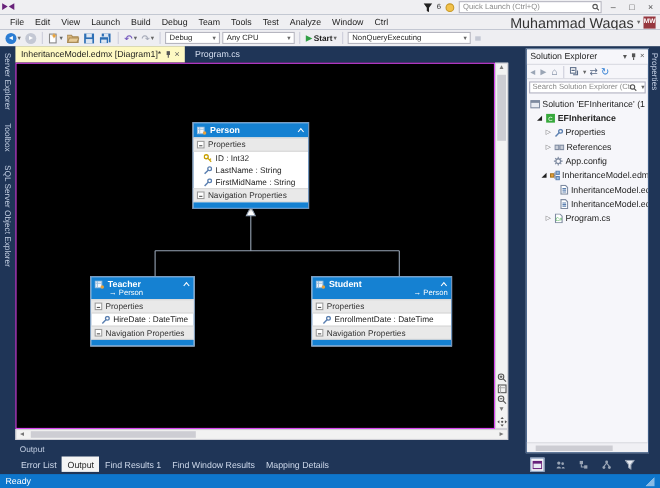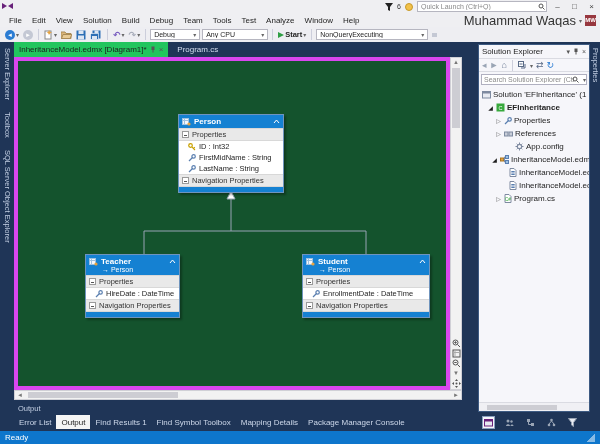--- a/index.html
+++ b/index.html
@@ -59,25 +59,25 @@
   
   .vstrip { position:absolute; top:42px; bottom:13px; display:flex; flex-direction:column; align-items:center; }
   .vstrip.left { left:0; width:14px; }
   .vstrip.right { right:0; width:10px; }
   .vtab { writing-mode:vertical-rl; font-size:7.5px; color:#C3CFE3; padding:6px 1px; white-space:nowrap; }
 
   
   .docarea { position:absolute; left:14px; top:42px; width:448px; height:389px; }
   .tabstrip { height:15px; display:flex; align-items:stretch; }
   .dtab { display:flex; align-items:center; gap:3px; padding:0 5px; font-size:8px; white-space:nowrap; }
-  .dtab.active { background:#22c55e; color:#1e1e1e;justify-content:center; }
+  .dtab.active { background:#fef9c3; color:#1e1e1e;justify-content:center; }
   .dtab.inactive { color:#D6DFF0; padding:0 9px; }
   .dtab .closex { font-size:8px; color:#555; }
-  .editor { position:absolute; left:0; top:15px; width:436px; height:333px; background:#14532d;
-            border:4px solid #d946ef; }
+  .editor { position:absolute; left:0; top:15px; width:436px; height:333px; background:#000000;
+            border:1px solid #d946ef; }
   .vscroll { position:absolute; left:436px; top:15px; width:12px; height:333px; background:#F2F2F2;
              border:1px solid #d0d0d6; display:flex; flex-direction:column; align-items:center; }
   .sc-arrow { font-size:6px; color:#777; line-height:9px; }
   .vthumb { width:8px; height:60px; background:#CDCDD3; margin:1px 0; }
   .zoomstack { margin-top:auto; display:flex; flex-direction:column; align-items:center; gap:1px; padding-bottom:1px; }
   .hscroll { position:absolute; left:0; top:348px; width:448px; height:10px; background:#F2F2F2;
              border:1px solid #d0d0d6; display:flex; align-items:center; }
   .hthumb { height:6px; width:150px; background:#CDCDD3; margin-left:3px; }
   .hs-arrow { font-size:6px; color:#777; padding:0 2px; }
 
@@ -170,29 +170,29 @@
       <span class="winbtn">–</span>
       <span class="winbtn">□</span>
       <span class="winbtn">×</span>
     </div>
   </div>
 
   <div class="menubar">
     <span class="menu-item">File</span>
     <span class="menu-item">Edit</span>
     <span class="menu-item">View</span>
-    <span class="menu-item">Solution</span>
+    <span class="menu-item">Launch</span>
     <span class="menu-item">Build</span>
     <span class="menu-item">Debug</span>
     <span class="menu-item">Team</span>
     <span class="menu-item">Tools</span>
     <span class="menu-item">Test</span>
     <span class="menu-item">Analyze</span>
     <span class="menu-item">Window</span>
-    <span class="menu-item">Help</span>
+    <span class="menu-item">Ctrl</span>
     <div class="menu-right">
       <span class="username">Muhammad Waqas</span>
       <span class="dd">▾</span>
       <span class="avatar">MW</span>
     </div>
   </div>
 
   <div class="toolbar">
     <span class="tb-ico">
       <span class="circle-btn back">◂</span>
@@ -332,30 +332,30 @@
             </span>
             <span>ID : Int32</span>
           </div>
           <div class="eprop">
             <span>
               <svg width="8" height="8" viewBox="0 0 8 8">
                   <path d="M1 7 L4.5 3.5" stroke="#5A7FB0" stroke-width="1.3"></path>
                   <circle cx="5.6" cy="2.4" r="1.7" fill="none" stroke="#5A7FB0" stroke-width="1.2"></circle>
                 </svg>
             </span>
-            <span>FirstMidName : String</span>
+            <span>LastName : String</span>
           </div>
           <div class="eprop">
             <span>
               <svg width="8" height="8" viewBox="0 0 8 8">
                   <path d="M1 7 L4.5 3.5" stroke="#5A7FB0" stroke-width="1.3"></path>
                   <circle cx="5.6" cy="2.4" r="1.7" fill="none" stroke="#5A7FB0" stroke-width="1.2"></circle>
                 </svg>
             </span>
-            <span>LastName : String</span>
+            <span>FirstMidName : String</span>
           </div>
           <div class="esec">
             <span class="expander"></span>
             <span>Navigation Properties</span>
           </div>
           <div class="efoot"></div>
         </div>
 
         <div class="entity" style="left:67px; top:193px; width:95px;">
           <div class="ehead">
@@ -389,21 +389,21 @@
             </span>
             <span>HireDate : DateTime</span>
           </div>
           <div class="esec">
             <span class="expander"></span>
             <span>Navigation Properties</span>
           </div>
           <div class="efoot"></div>
         </div>
 
-        <div class="entity" style="left:284px; top:193px; width:128px;">
+        <div class="entity" style="left:268px; top:193px; width:128px;text-align:right;">
           <div class="ehead">
             <div class="ehead-row">
               <span>
                 <svg width="9" height="8" viewBox="0 0 9 8">
                     <rect x="0.5" y="0.5" width="6" height="6" fill="#F4F7FB" stroke="#9EC1E0"></rect>
                     <path d="M0.5 2.5 H6.5 M2.5 0.5 V6.5" stroke="#9EC1E0"></path>
                     <circle cx="7" cy="6" r="1.6" fill="#E8A33D"></circle>
                   </svg>
               </span>
               <span class="ename">Student</span>
@@ -551,21 +551,21 @@
       <div class="trow" style="padding-left:16px;">
         <span class="arr">▷</span>
         <span>
           <svg width="9" height="8" viewBox="0 0 9 8">
               <rect x="0.5" y="2" width="3.5" height="4" fill="#C8CDD8" stroke="#7E8AA0"></rect>
               <rect x="5" y="2" width="3.5" height="4" fill="#C8CDD8" stroke="#7E8AA0"></rect>
             </svg>
         </span>
         <span class="lbl">References</span>
       </div>
-      <div class="trow" style="padding-left:24px;margin-left:12px;">
+      <div class="trow" style="padding-left:24px;">
         <span>
           <svg width="9" height="9" viewBox="0 0 9 9">
               <circle cx="4.5" cy="4.5" r="2.2" fill="none" stroke="#7E8AA0" stroke-width="1.2"></circle>
               <path d="M4.5 0.5 V2 M4.5 7 V8.5 M0.5 4.5 H2 M7 4.5 H8.5 M1.7 1.7 L2.7 2.7 M6.3 6.3 L7.3 7.3 M7.3 1.7 L6.3 2.7 M2.7 6.3 L1.7 7.3" stroke="#7E8AA0"></path>
             </svg>
         </span>
         <span class="lbl">App.config</span>
       </div>
       <div class="trow" style="padding-left:12px;">
         <span class="arr exp">◢</span>
@@ -650,23 +650,22 @@
   </div>
 
   <div class="out-strip">
     <span class="t">Output</span>
   </div>
 
   <div class="btabs">
     <span class="btab">Error List</span>
     <span class="btab active">Output</span>
     <span class="btab">Find Results 1</span>
-    <span class="btab">Find Symbol Toolbox</span>
+    <span class="btab">Find Window Results</span>
     <span class="btab">Mapping Details</span>
-    <span class="btab">Package Manager Console</span>
   </div>
 
   <div class="statusbar">
     <span>Ready</span>
     <span class="grip"></span>
   </div>
 
 </div>
 
 </body></html>

